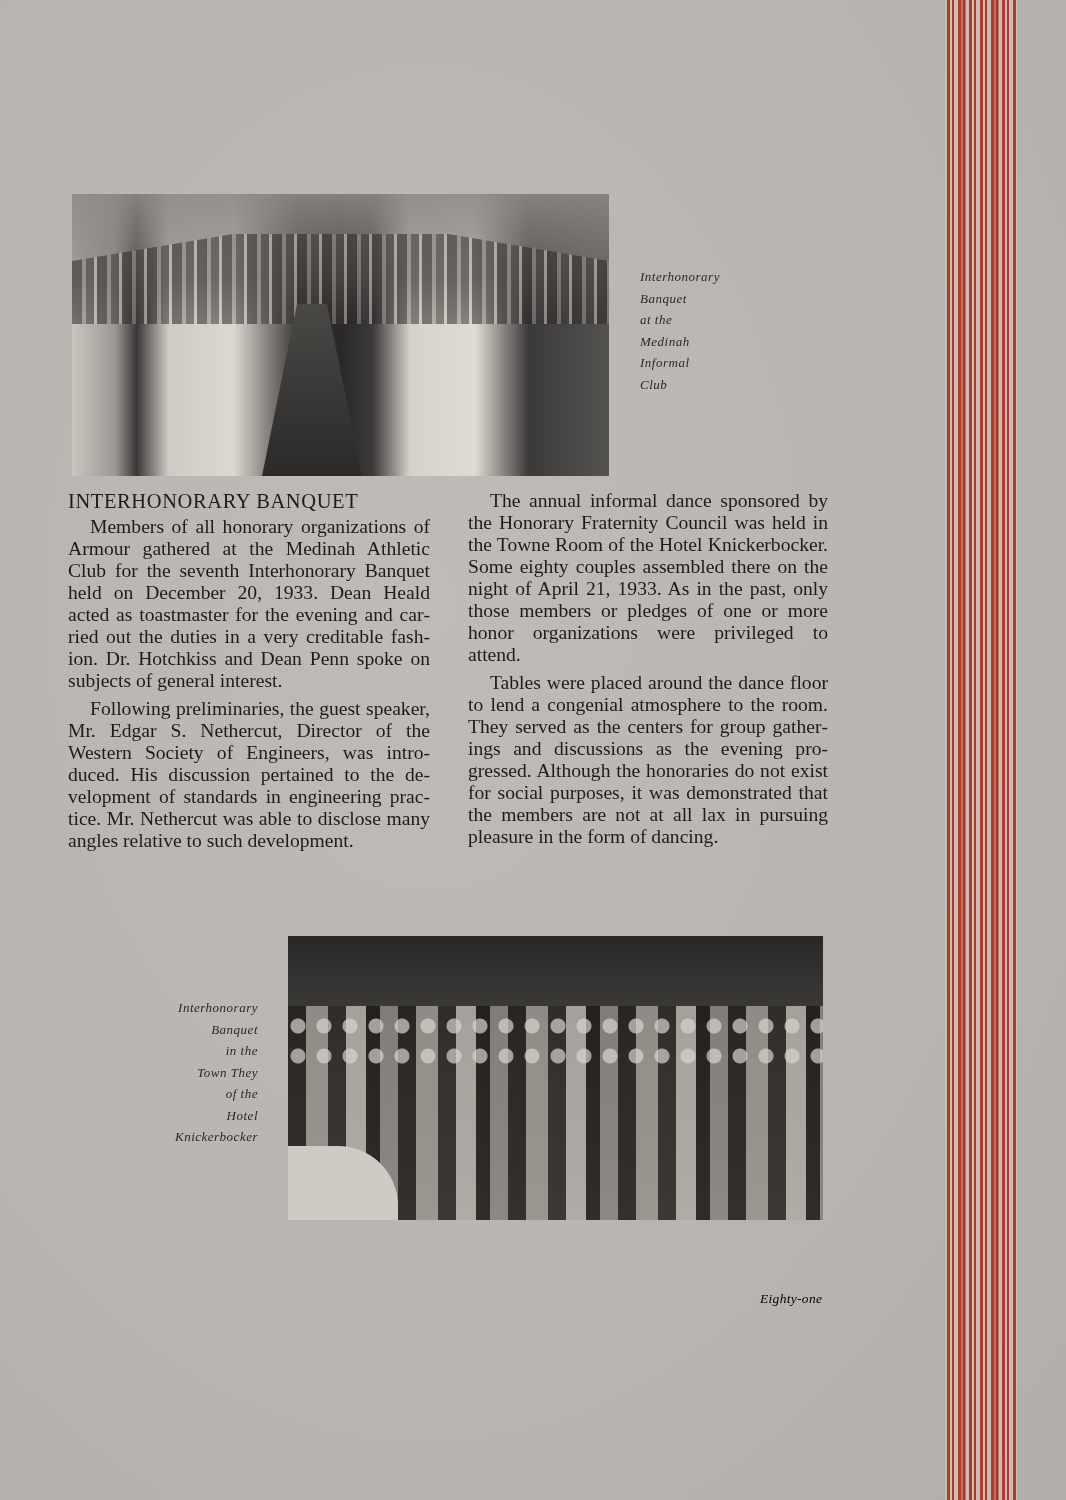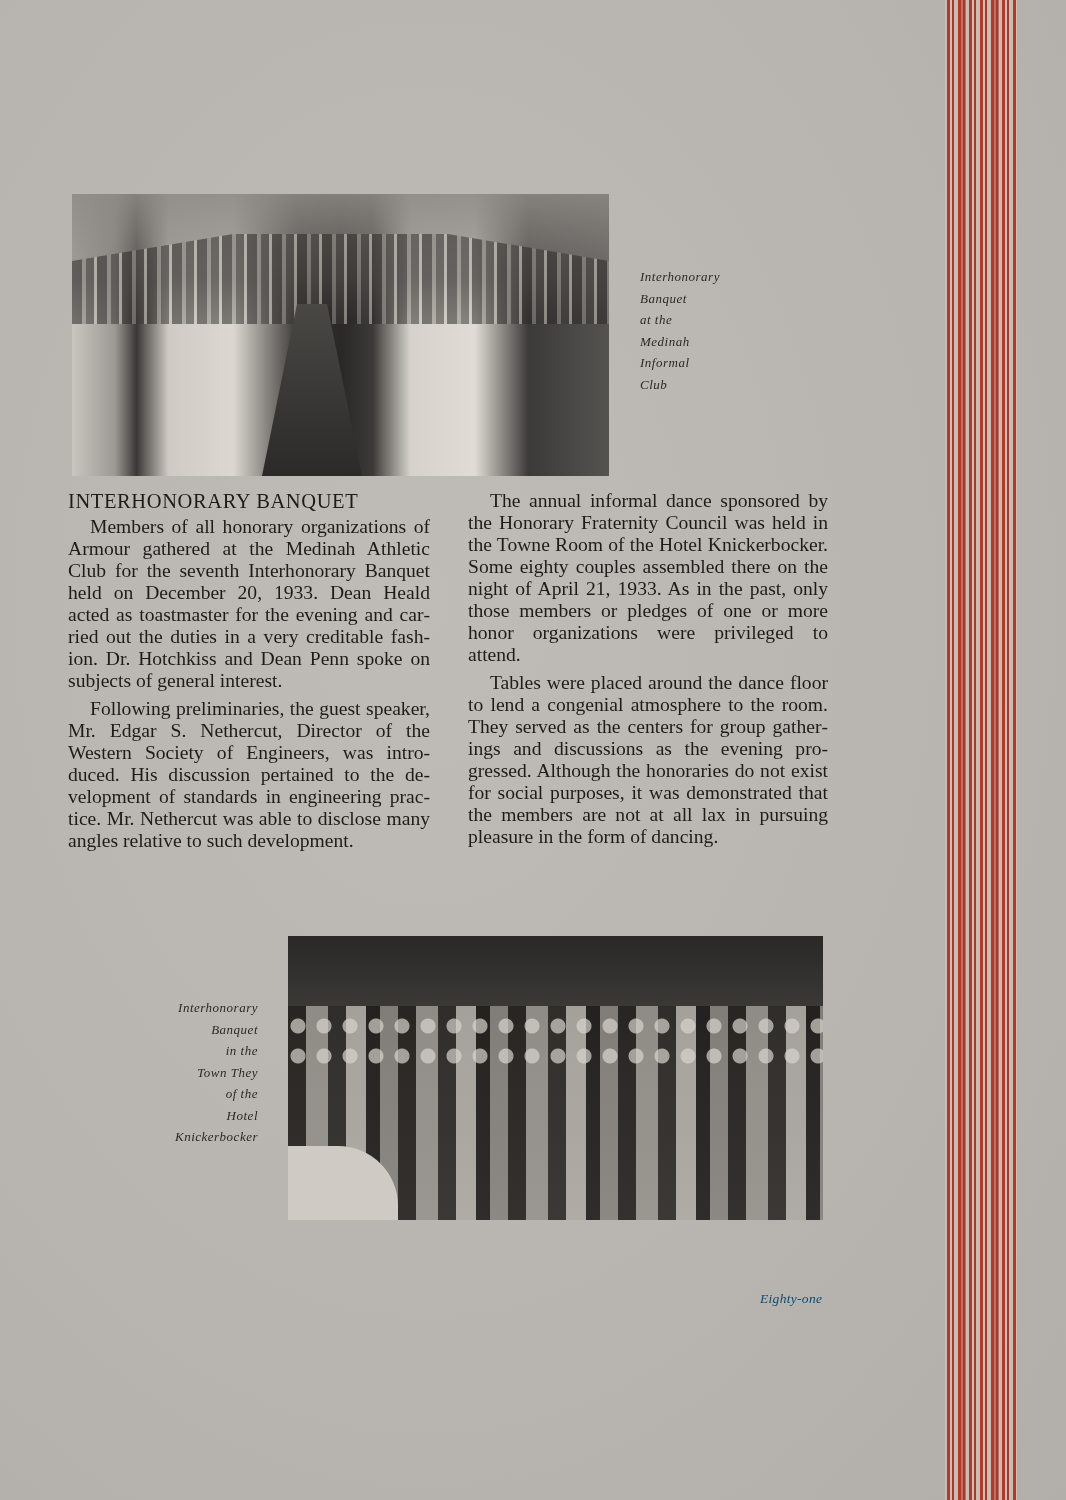--- a/index.html
+++ b/index.html
@@ -94,21 +94,21 @@
     margin: 0 0 2px 0; font-weight: normal; line-height: 26px;
   }
   .para {
     margin: 0; font-size: 19.6px; line-height: 22px;
     text-align: justify; text-indent: 22px; hyphens: manual;
   }
   .para + .para { margin-top: 6px; }
 
   .folio {
     position: absolute; left: 760px; top: 1291px; font-style: italic; font-size: 13.5px;
-    color: #0c4a6e; letter-spacing: 0.3px;
+    color: #000000; letter-spacing: 0.3px;
   }
 </style>
 </head>
 <body>
 
 <div class="page-bg"></div>
 <div class="stripes"></div>
 
 <div class="photo photo-banquet" title="Banquet hall with long tables of seated men in suits">
   <div class="crowd"></div>

